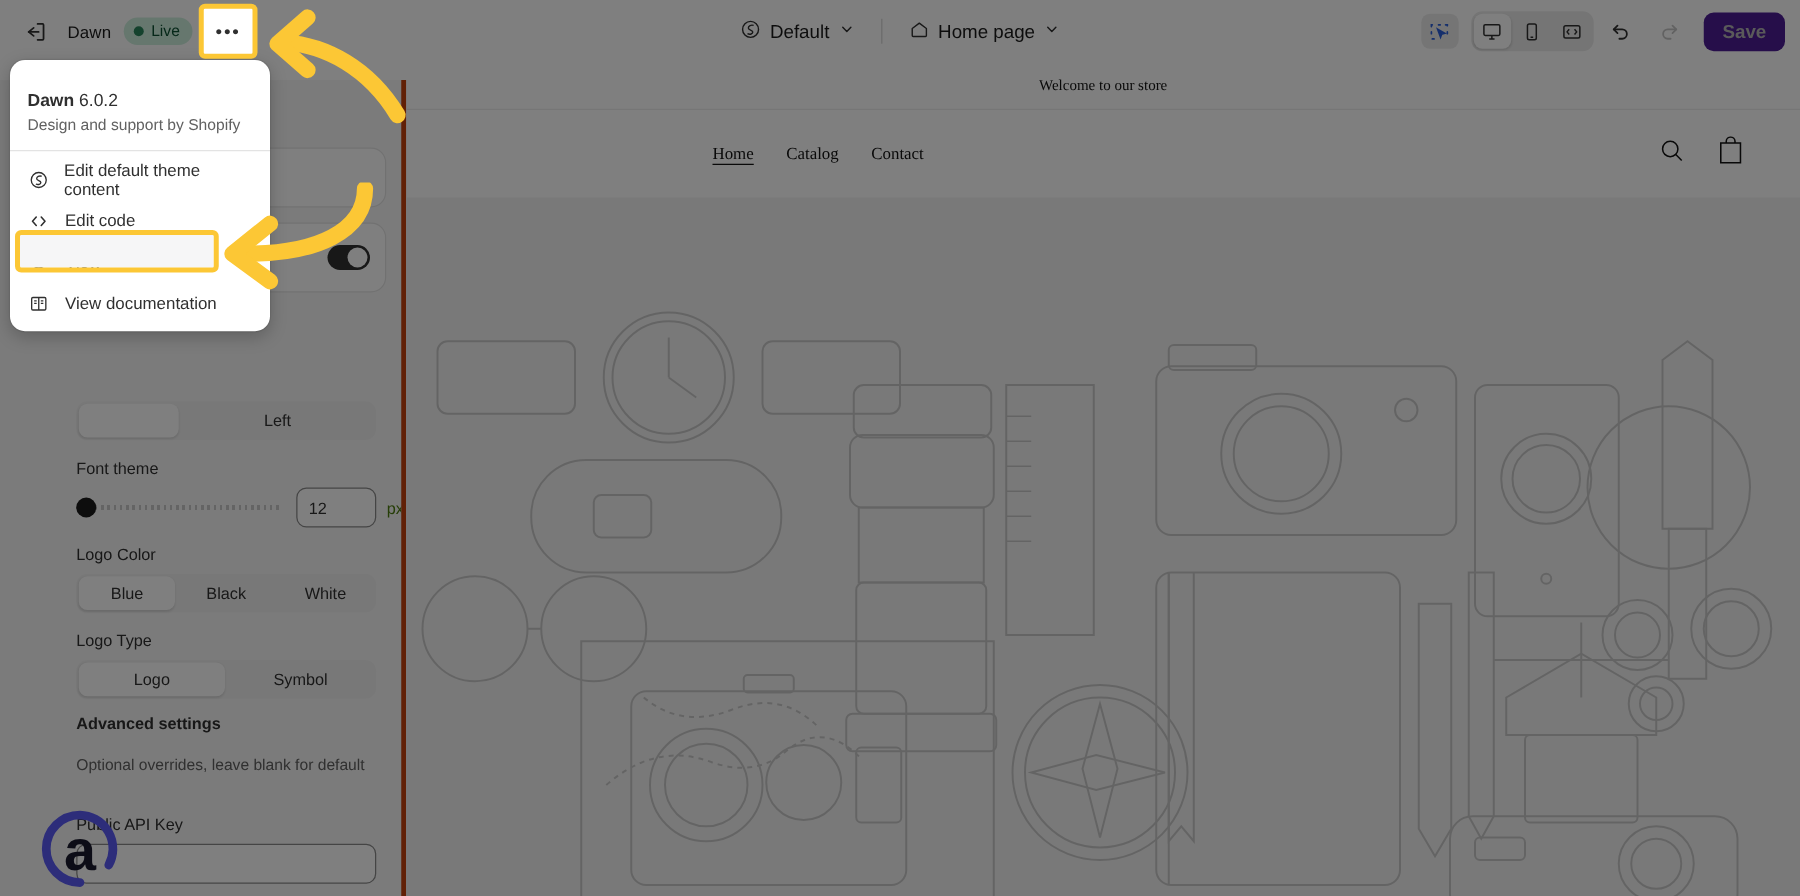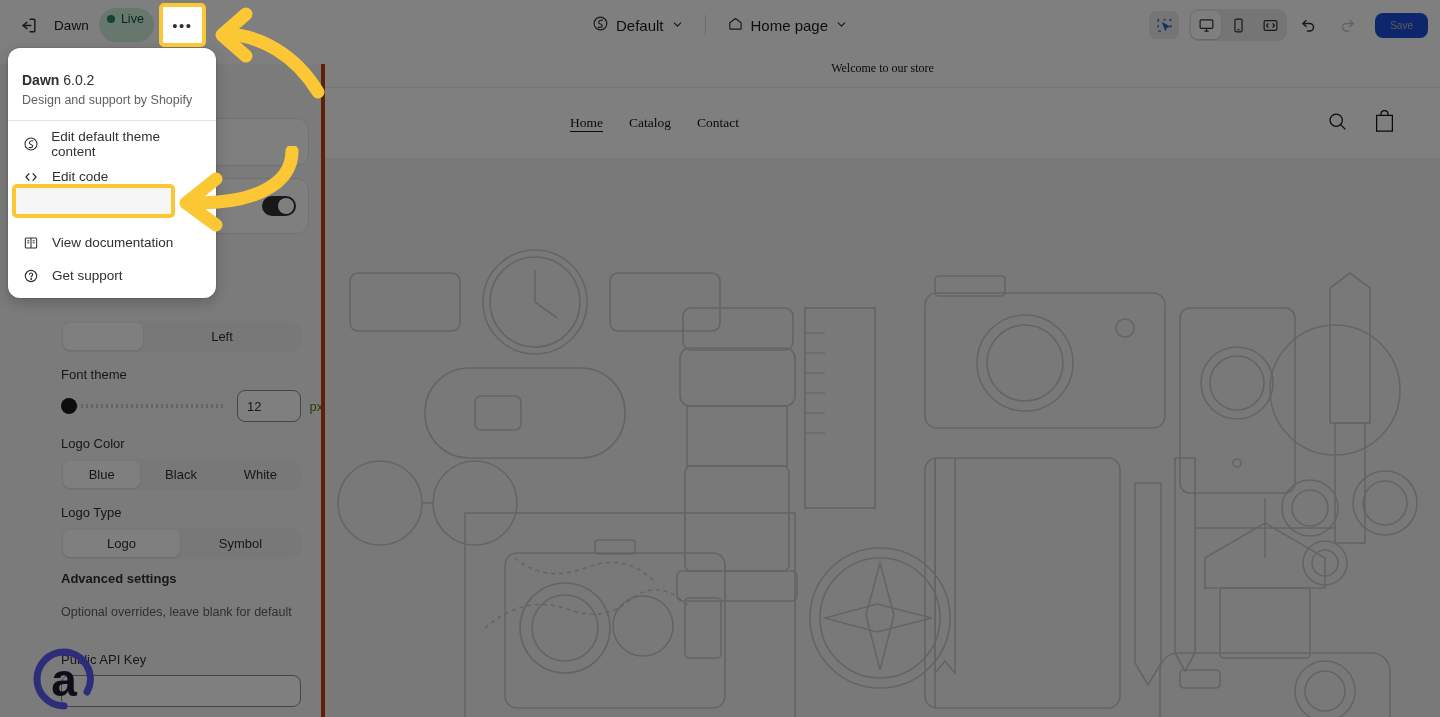--- a/index.html
+++ b/index.html
@@ -30,21 +30,21 @@
   }
   .icon-btn {
     width: 32px; height: 32px; border-radius: 8px;
     display: flex; align-items: center; justify-content: center;
     background: transparent; border: none; cursor: pointer;
   }
   .theme-name { font-size: 13.5px; color: #1a1a1a; font-weight: 400; letter-spacing: .1px; }
   .live-badge {
     display: inline-flex; align-items: center; gap: 6px;
     background: #cdeedd; color: #0c5132;
-    border-radius: 999px; padding: 3px 10px 15px 8px;
+    border-radius: 999px; padding: 3px 10px 3px 8px;
     font-size: 12.5px; line-height: 16px; font-weight: 500;
   }
   .live-dot { width: 8px; height: 8px; border-radius: 50%; background: #29845a; }
 
   .dots-btn {
     width: 30px; height: 30px; border-radius: 8px;
     display: flex; align-items: center; justify-content: center;
     letter-spacing: 1.5px; font-size: 15px; color: #303030;
     background: #fff; cursor: pointer; border: none;
   }
@@ -82,23 +82,23 @@
     cursor: pointer; border: none; background: transparent;
   }
   .seg-btn.active { background: #ffffff; box-shadow: 0 1px 2px rgba(0,0,0,.14); }
   .inspect-btn {
     width: 30px; height: 28px; border-radius: 7px; background: #EBEBEB;
     display: flex; align-items: center; justify-content: center; cursor: pointer;
     margin-right: 4px;
   }
   .save-btn {
     margin-left: 6px;
-    background: #1d4ed8; color: #B5B5B5;
+    background: #4c1d95; color: #B5B5B5;
     border: none; border-radius: 8px;
-    padding: 7px 15px; font-size: 10px; font-weight: 400;
+    padding: 7px 15px; font-size: 15px; font-weight: 700;
     cursor: default;
   }
 
   
   #sidebar {
     position: absolute; left: 0; top: 64px;
     width: 325px; height: 667px;
     background: #F7F7F7;
     border-right: 4px solid #c2410c;
     overflow: hidden;
@@ -576,30 +576,20 @@
           <line x1="12" y1="4.5" x2="12" y2="19.5"></line>
           <line x1="6.5" y1="8.5" x2="9.5" y2="8.5"></line>
             <line x1="6.5" y1="11.5" x2="9.5" y2="11.5"></line>
           <line x1="14.5" y1="8.5" x2="17.5" y2="8.5"></line>
             <line x1="14.5" y1="11.5" x2="17.5" y2="11.5"></line>
         </svg>
       </span>
       <span>View documentation</span>
     </div>
 
-    <div class="menu-item">
-      <span class="menu-icon">
-        <svg width="16" height="16" viewBox="0 0 24 24" fill="none" stroke="#303030" stroke-width="1.7" stroke-linecap="round">
-          <circle cx="12" cy="12" r="8.5"></circle>
-          <path d="M9.7 9.6 a2.4 2.4 0 1 1 2.8 2.6 v1.3"></path>
-          <circle cx="12.3" cy="16.4" r="0.6" fill="#303030"></circle>
-        </svg>
-      </span>
-      <span>Get support</span>
-    </div>
   </div>
 
   <div id="view-item-hl"></div>
   <div id="view-highlight"></div>
 
   <div class="dots-wrap">
     <button class="dots-btn">•••</button>
   </div>
 
   <svg class="arrow-svg" style="left:200px;top:6px;width:145px;height:105px;" viewBox="0 0 145 105">

